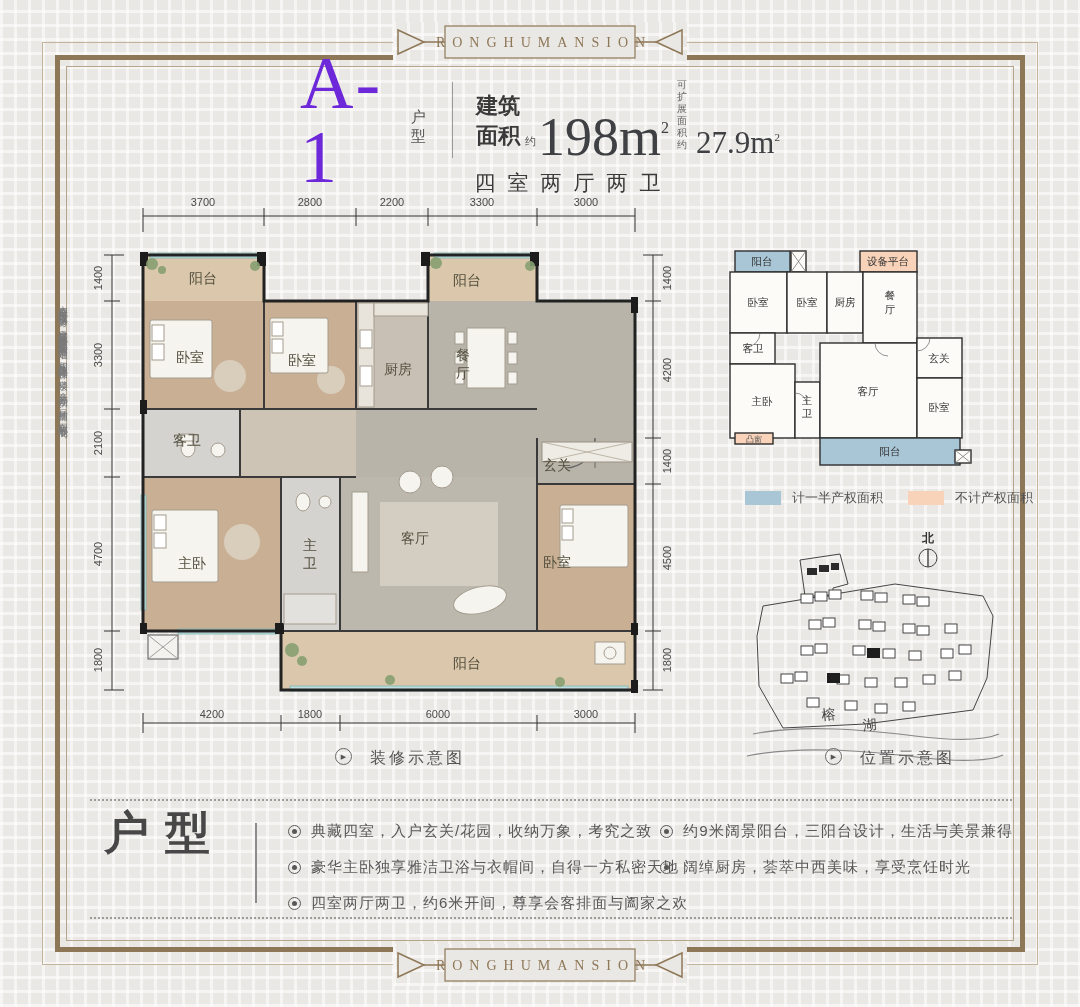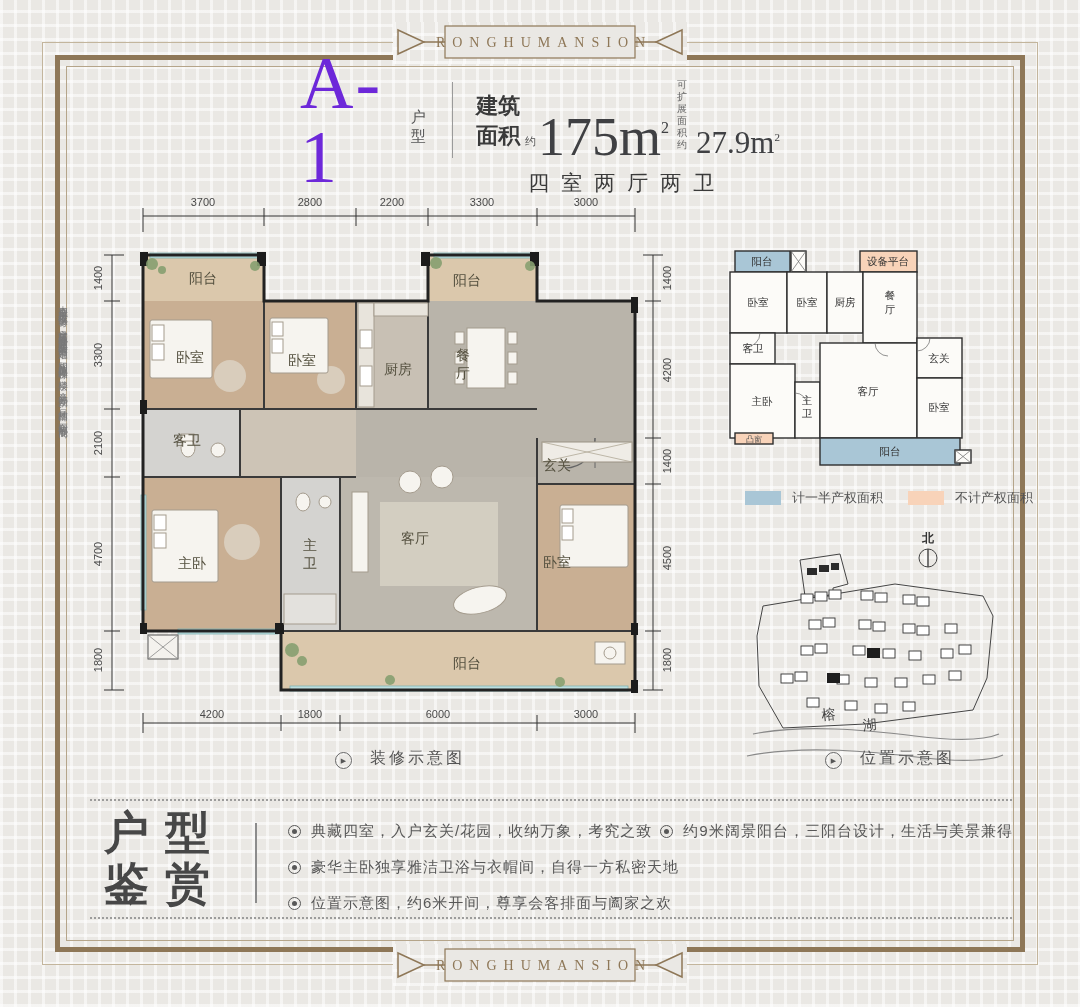--- a/index.html
+++ b/index.html
@@ -23,28 +23,28 @@
   .hdr-divider{width:1px;height:76px;background:#9a9a9a;margin:0 22px 0 26px;}
   .hdr-right{display:flex;flex-direction:column;}
   .area-line{display:flex;align-items:flex-end;}
   .area-label{font-size:22px;font-weight:bold;color:#3a3a3a;padding-bottom:10px;text-align:center;}
   .area-approx{font-size:11px;color:#555;padding:0 2px 12px 3px;}
   .area-value{font-family:"Liberation Serif",serif;font-size:54px;line-height:.85;color:#3f4043;}
   .sup{font-family:"Liberation Serif",serif;font-size:16px;color:#3f4043;transform:translateY(-24px);}
   .ext-label{display:flex;flex-direction:column;font-size:10px;color:#666;line-height:1.2;padding:0 3px 10px 8px;margin-top:36px;}
   .ext-value{font-family:"Liberation Serif",serif;font-size:31px;color:#3f4043;line-height:.9;padding-bottom:4px;}
   .sup2{font-family:"Liberation Serif",serif;font-size:11px;color:#3f4043;transform:translateY(-18px);}
-  .layout-line{font-size:21px;color:#3a3a3a;letter-spacing:12px;margin-top:8px;text-align:center;}
+  .layout-line{font-size:21px;color:#3a3a3a;letter-spacing:12px;margin-top:8px;text-align:left;}
   
   svg{position:absolute;}
   .dim{font-size:11px;fill:#4a4a4a;font-family:"Liberation Sans",sans-serif;}
   .room{font-size:14px;fill:#54503f;font-family:"Liberation Sans",sans-serif;}
   .room-s{font-size:10.5px;fill:#333;font-family:"Liberation Sans",sans-serif;}
   
-  .cap{position:absolute;display:flex;align-items:flex-end;justify-content:center;gap:18px;
+  .cap{position:absolute;display:flex;align-items:flex-start;justify-content:center;gap:18px;
        font-size:16px;color:#555;letter-spacing:3px;}
   .play{display:inline-flex;align-items:center;justify-content:center;width:15px;height:15px;
         border:1px solid #666;border-radius:50%;font-size:7px;color:#555;letter-spacing:0;flex:none;}
   
   .legend{position:absolute;left:745px;top:489px;display:flex;align-items:center;gap:11px;font-size:13px;color:#555;}
   .sw{width:36px;height:14px;display:inline-block;}
   .sw1{background:#a9c6d6;}
   .sw2{background:#f8d3b9;}
   
   .dash{position:absolute;left:90px;width:922px;border-top:2px dotted #8f8f8f;opacity:.85;}
@@ -93,21 +93,21 @@
     <div class="unit-big">A-1</div>
     <div class="unit-suffix">
       <span>户</span>
       <span>型</span>
     </div>
     <div class="hdr-divider"></div>
     <div class="hdr-right">
       <div class="area-line">
         <span class="area-label">建筑面积</span>
         <span class="area-approx">约</span>
-        <span class="area-value">175m</span>
+        <span class="area-value">198m</span>
         <span class="sup">2</span>
         <span class="ext-label">
           <span>可扩展</span>
           <span>面积约</span>
         </span>
         <span class="ext-value">27.9m</span>
         <span class="sup2">2</span>
       </div>
       <div class="layout-line">四室两厅两卫</div>
     </div>
@@ -420,40 +420,43 @@
   </svg>
 
   <div class="cap" style="left:760px;top:748px;width:260px;">
     <span class="play">▶</span>
     <span>位置示意图</span>
   </div>
 
   <div class="dash" style="top:799px;"></div>
   <div class="feat-title">
     <div>户型</div>
-    <div>鉴赏</div>
   </div>
   <div class="feat-vline"></div>
   <div class="feat-col" style="left:288px;top:822px;">
     <div class="feat-item">
       <span class="bdot"></span>
       <span>典藏四室，入户玄关/花园，收纳万象，考究之致</span>
     </div>
     <div class="feat-item">
       <span class="bdot"></span>
       <span>豪华主卧独享雅洁卫浴与衣帽间，自得一方私密天地</span>
     </div>
     <div class="feat-item">
       <span class="bdot"></span>
-      <span>位置示意图，约6米开间，尊享会客排面与阖家之欢</span>
+      <span>四室两厅两卫，约6米开间，尊享会客排面与阖家之欢</span>
     </div>
   </div>
   <div class="feat-col" style="left:660px;top:822px;font-family:Liberation Mono, monospace;">
     <div class="feat-item">
       <span class="bdot"></span>
       <span>约9米阔景阳台，三阳台设计，生活与美景兼得</span>
     </div>
+    <div class="feat-item">
+      <span class="bdot"></span>
+      <span>阔绰厨房，荟萃中西美味，享受烹饪时光</span>
+    </div>
   </div>
   <div class="dash" style="top:917px;"></div>
 
   <div class="disclaimer">本户型展示所标尺寸仅供参考，交房尺寸以最终签署的商品房买卖合同的约定为准，相同户型单位因楼栋、楼层、单元等差别，局部结构、面积等可能不同。</div>
 
 </div>
 
 </body></html>

